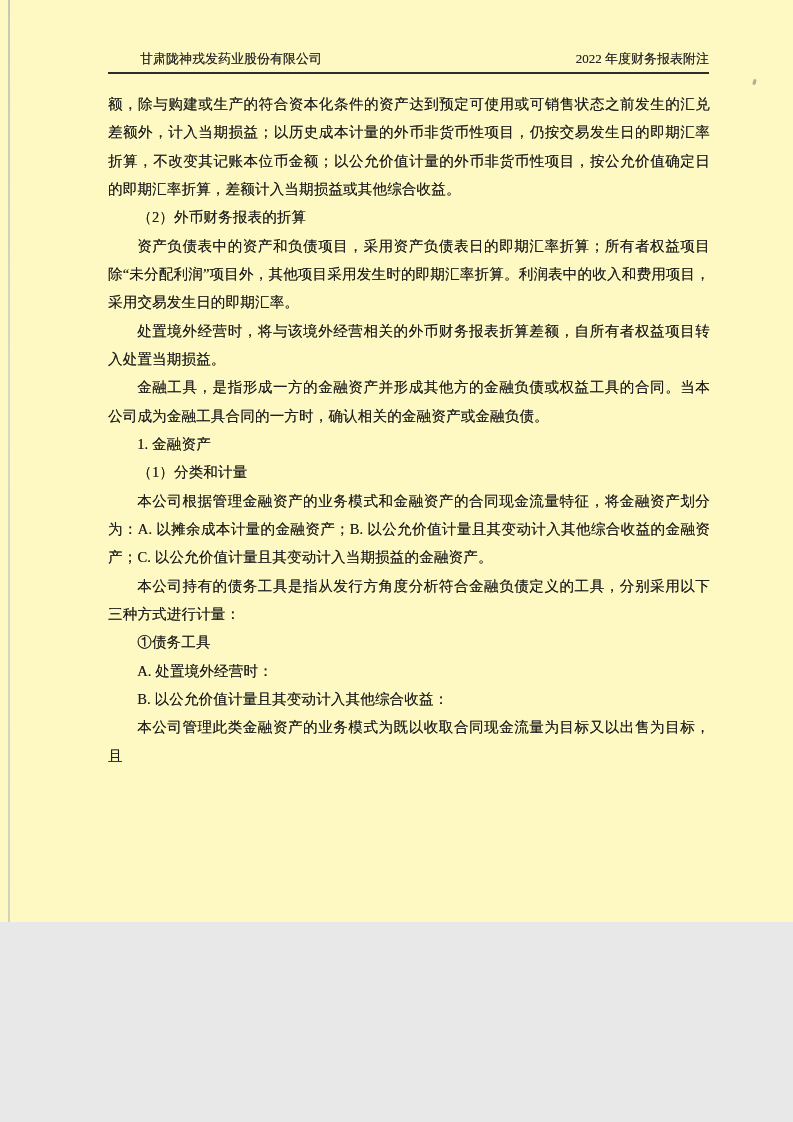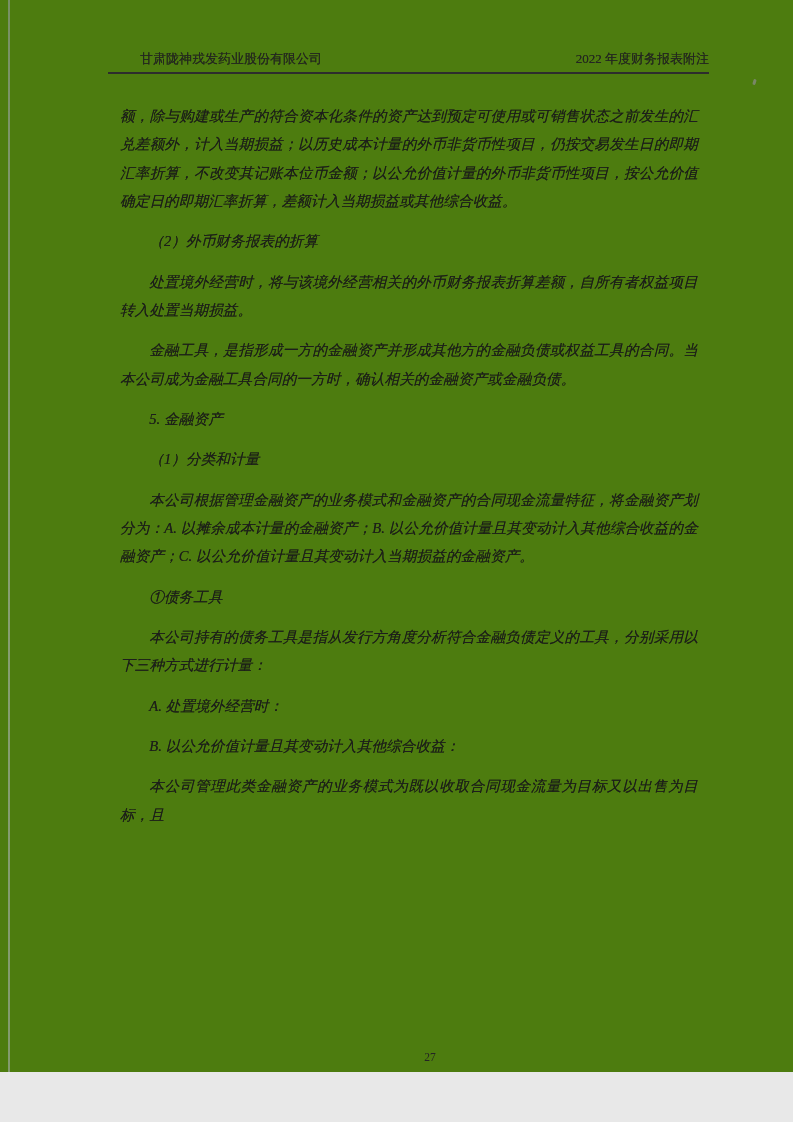--- a/index.html
+++ b/index.html
@@ -3,22 +3,22 @@
 <meta charset="utf-8">
 <style>
   html, body {
     margin: 0;
     padding: 0;
     background: #e8e8e8;
   }
   .page {
     position: relative;
     width: 793px;
-    height: 1072px;
-    background: #4d7c0f;
+    height: 922px;
+    background: #fef9c3;
     overflow: hidden;
     font-family: "Liberation Serif", "DejaVu Serif", serif;
     color: #1d1d1d;
   }
   
   .edge-line {
     position: absolute;
     left: 8px;
     top: 0;
     width: 2px;
@@ -63,21 +63,21 @@
     position: absolute;
     left: 108px;
     top: 90px;
     width: 602px;
     font-size: 14.6px;
     line-height: 28.33px;
     text-align: justify;
     letter-spacing: 0.1px;
     text-shadow: 0 0 0.35px rgba(0,0,0,0.6);
   }
-  .content p { margin: 12px; font-style: italic; }
+  .content p { margin: 0; }
   .indent { text-indent: 2em; }
   .bold-heading {
     font-weight: bold;
     font-size: 15.4px;
     text-shadow: 0 0 0.6px rgba(0,0,0,0.8);
   }
   .footer {
     position: absolute;
     left: 130px;
     width: 600px;
@@ -97,27 +97,28 @@
 
   <div class="header-row">
     <span class="header-company">甘肃陇神戎发药业股份有限公司</span>
     <span>2022 年度财务报表附注</span>
   </div>
   <div class="header-rule"></div>
 
   <div class="content">
     <p>额，除与购建或生产的符合资本化条件的资产达到预定可使用或可销售状态之前发生的汇兑差额外，计入当期损益；以历史成本计量的外币非货币性项目，仍按交易发生日的即期汇率折算，不改变其记账本位币金额；以公允价值计量的外币非货币性项目，按公允价值确定日的即期汇率折算，差额计入当期损益或其他综合收益。</p>
     <p class="indent">（2）外币财务报表的折算</p>
+    <p class="indent">资产负债表中的资产和负债项目，采用资产负债表日的即期汇率折算；所有者权益项目除“未分配利润”项目外，其他项目采用发生时的即期汇率折算。利润表中的收入和费用项目，采用交易发生日的即期汇率。</p>
     <p class="indent">处置境外经营时，将与该境外经营相关的外币财务报表折算差额，自所有者权益项目转入处置当期损益。</p>
     <p class="indent">金融工具，是指形成一方的金融资产并形成其他方的金融负债或权益工具的合同。当本公司成为金融工具合同的一方时，确认相关的金融资产或金融负债。</p>
-    <p class="indent">5. 金融资产</p>
+    <p class="indent">1. 金融资产</p>
     <p class="indent">（1）分类和计量</p>
     <p class="indent">本公司根据管理金融资产的业务模式和金融资产的合同现金流量特征，将金融资产划分为：A. 以摊余成本计量的金融资产；B. 以公允价值计量且其变动计入其他综合收益的金融资产；C. 以公允价值计量且其变动计入当期损益的金融资产。</p>
+    <p class="indent">本公司持有的债务工具是指从发行方角度分析符合金融负债定义的工具，分别采用以下三种方式进行计量：</p>
     <p class="indent">①债务工具</p>
-    <p class="indent">本公司持有的债务工具是指从发行方角度分析符合金融负债定义的工具，分别采用以下三种方式进行计量：</p>
     <p class="indent">A. 处置境外经营时：</p>
     <p class="indent">B. 以公允价值计量且其变动计入其他综合收益：</p>
     <p class="indent">本公司管理此类金融资产的业务模式为既以收取合同现金流量为目标又以出售为目标，且</p>
   </div>
 
   <div class="footer footer-page">27</div>
 
 </div>
 
 </body></html>

